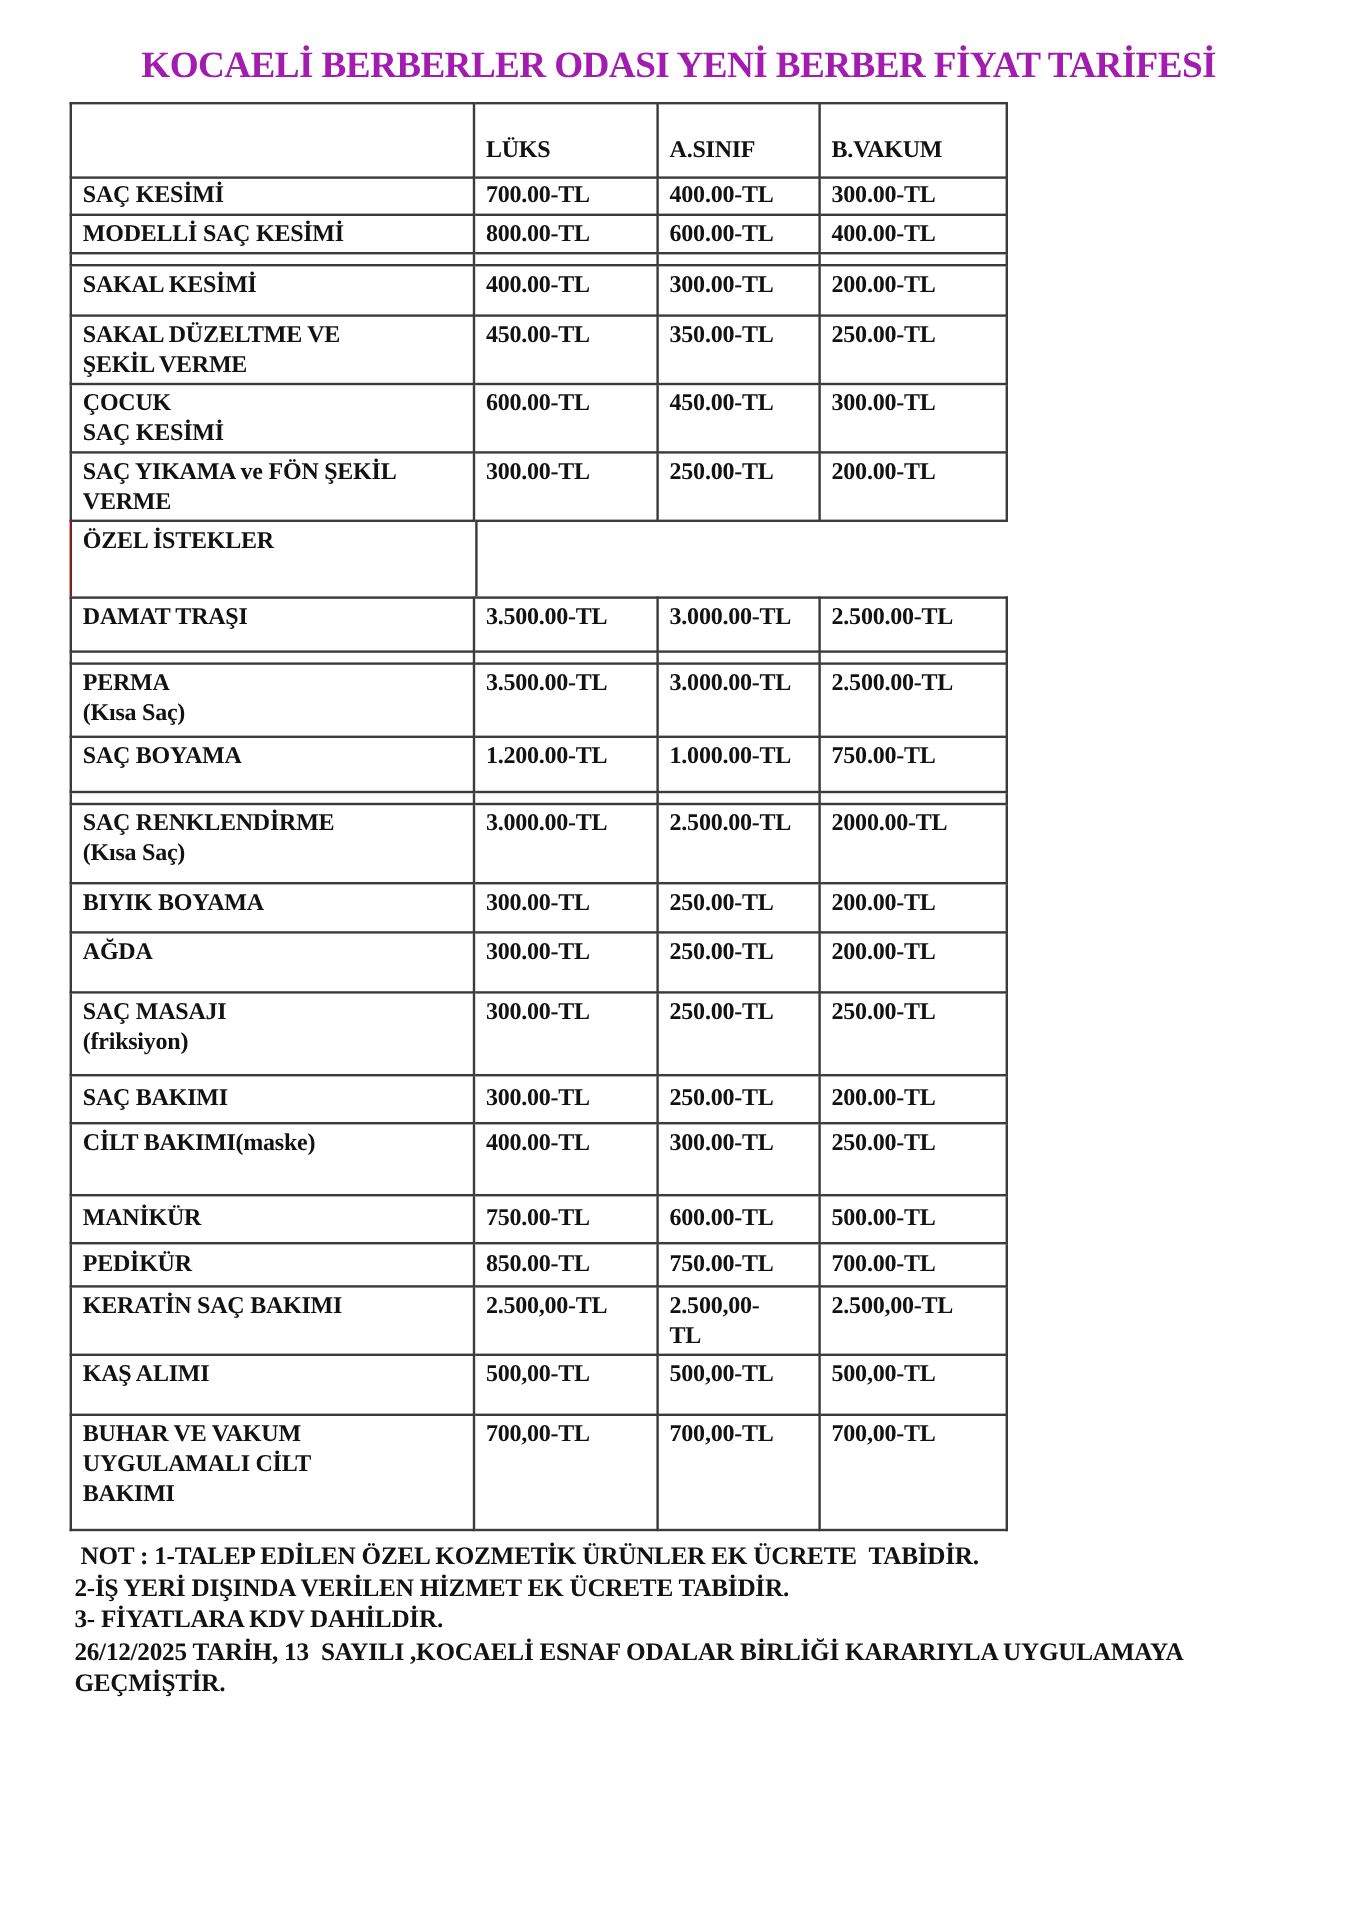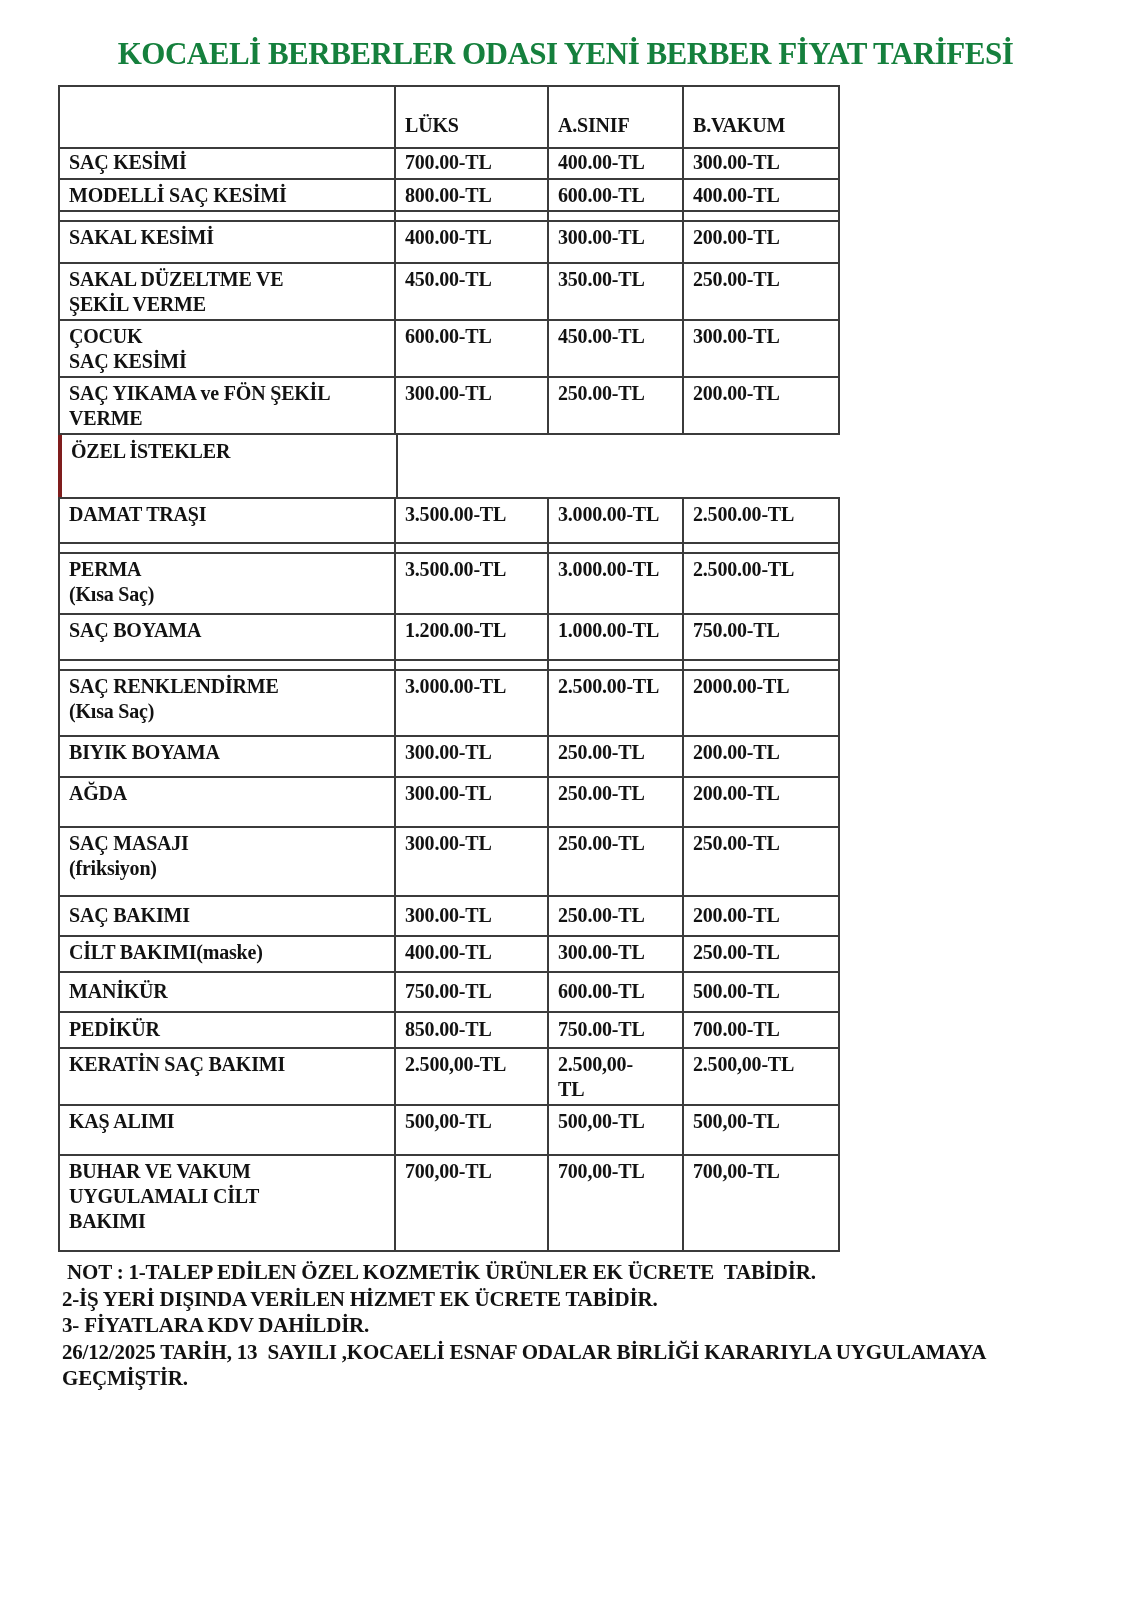--- a/index.html
+++ b/index.html
@@ -19,21 +19,21 @@
     height: 1600px;
     background: #ffffff;
     overflow: hidden;
   }
   .title {
     margin: 36px 20px 0 20px;
     text-align: center;
     font-weight: bold;
     font-size: 31px;
     letter-spacing: -0.5px;
-    color: #15803d;
+    color: #a21caf;
     white-space: nowrap;
   }
   table.price {
     border-collapse: collapse;
     table-layout: fixed;
     margin-left: 58px;
     width: 780px;
   }
   table.price td {
     border: 2px solid #3b3b3b;
@@ -56,21 +56,21 @@
   tr.vm td { vertical-align: middle; padding-top: 0; }
   tr.vb td { vertical-align: bottom; padding-bottom: 7px; }
   tr.spacer td { padding: 0; line-height: 0; font-size: 0; height: 8px; }
   td.c { text-align: left; padding-left: 2px; padding-right: 2px; }
   td.ind { padding-left: 14px; }
   .section-cell {
     margin-left: 58px;
     width: 340px;
     height: 62px;
     box-sizing: border-box;
-    border-left: 4px solid #7f1d1d;
+    border-left: 2px solid #7f1d1d;
     border-right: 2px solid #3b3b3b;
     padding: 5px 8px 0 9px;
     font-weight: bold;
     font-size: 20px;
     letter-spacing: -0.2px;
     color: #121212;
   }
   .notes {
     margin: 7px 0 0 62px;
     width: 1012px;
@@ -221,21 +221,21 @@
         <td class="c">300.00-TL</td>
         <td class="c">250.00-TL</td>
         <td class="c">250.00-TL</td>
       </tr>
       <tr class="vb" style="height:40px">
         <td class="ind">SAÇ BAKIMI</td>
         <td class="c">300.00-TL</td>
         <td class="c">250.00-TL</td>
         <td class="c">200.00-TL</td>
       </tr>
-      <tr style="height:36px">
+      <tr style="height:60px">
         <td>CİLT BAKIMI(maske)</td>
         <td class="c">400.00-TL</td>
         <td class="c">300.00-TL</td>
         <td class="c">250.00-TL</td>
       </tr>
       <tr class="vm" style="height:40px">
         <td class="ind">MANİKÜR</td>
         <td class="c">750.00-TL</td>
         <td class="c">600.00-TL</td>
         <td class="c">500.00-TL</td>

